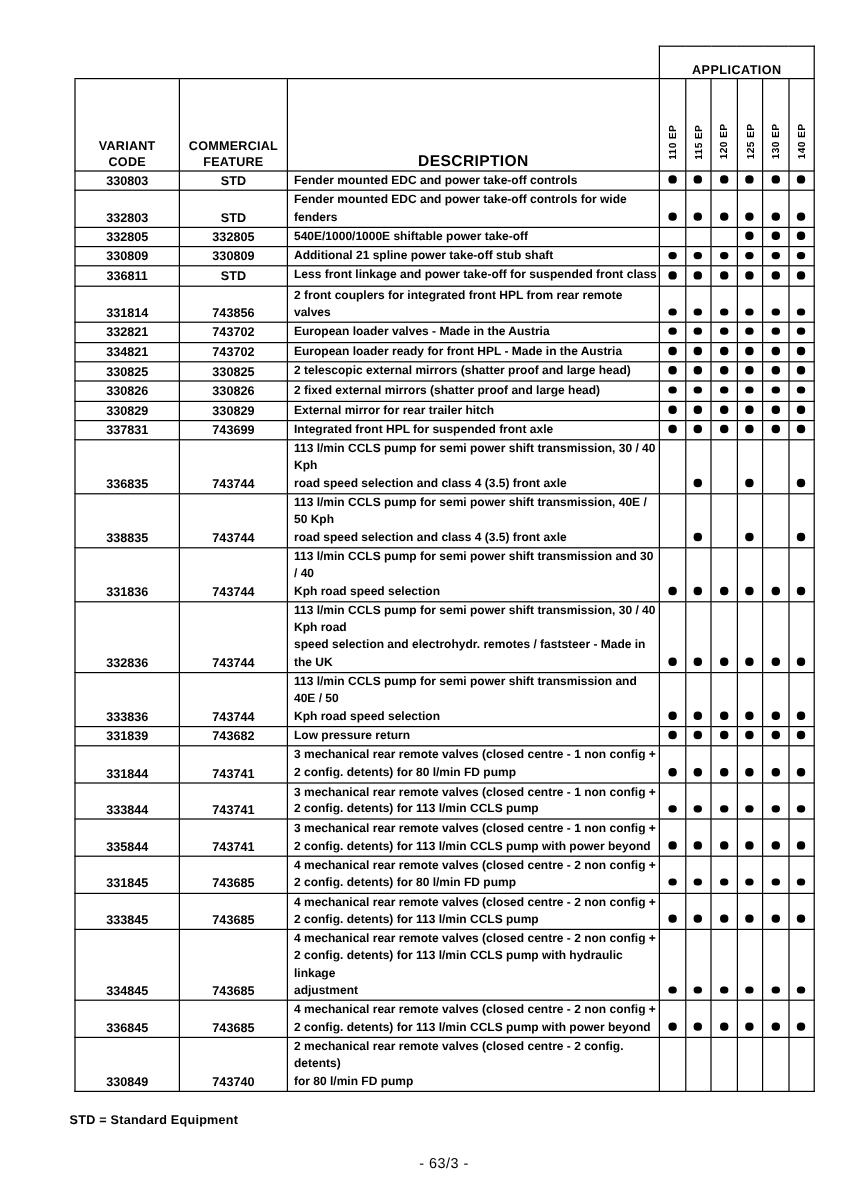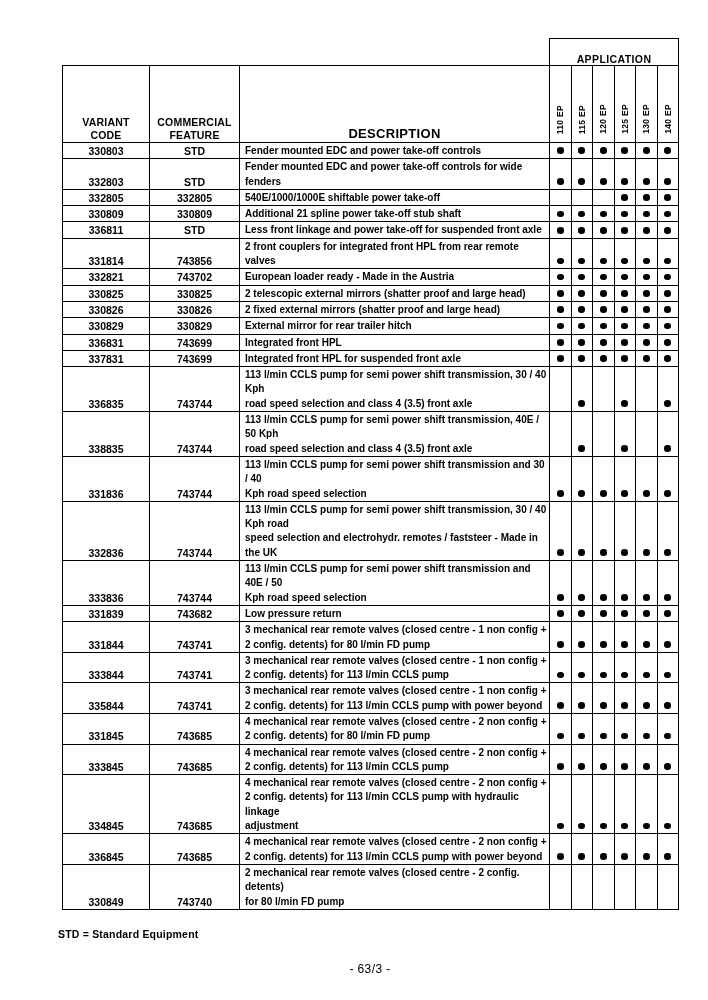--- a/index.html
+++ b/index.html
@@ -231,21 +231,21 @@
           <td class="cell-dot"><span class="dot"></span></td>
           <td class="cell-dot"><span class="dot"></span></td>
           <td class="cell-dot"><span class="dot"></span></td>
           <td class="cell-dot"><span class="dot"></span></td>
           <td class="cell-dot"><span class="dot"></span></td>
           <td class="cell-dot"><span class="dot"></span></td>
         </tr>
         <tr style="height: 14.3px;">
           <td class="cell-code">336811</td>
           <td class="cell-feat">STD</td>
-          <td class="cell-desc">Less front linkage and power take-off for suspended front axle</td>
+          <td class="cell-desc">Less front linkage and power take-off for suspended front class</td>
           <td class="cell-dot"><span class="dot"></span></td>
           <td class="cell-dot"><span class="dot"></span></td>
           <td class="cell-dot"><span class="dot"></span></td>
           <td class="cell-dot"><span class="dot"></span></td>
           <td class="cell-dot"><span class="dot"></span></td>
           <td class="cell-dot"><span class="dot"></span></td>
         </tr>
         <tr style="height: 14.3px;">
           <td class="cell-code">331814</td>
           <td class="cell-feat">743856</td>
@@ -253,21 +253,32 @@
           <td class="cell-dot"><span class="dot"></span></td>
           <td class="cell-dot"><span class="dot"></span></td>
           <td class="cell-dot"><span class="dot"></span></td>
           <td class="cell-dot"><span class="dot"></span></td>
           <td class="cell-dot"><span class="dot"></span></td>
           <td class="cell-dot"><span class="dot"></span></td>
         </tr>
         <tr style="height: 14.3px;">
           <td class="cell-code">332821</td>
           <td class="cell-feat">743702</td>
-          <td class="cell-desc">European loader ready - Made in the Austria</td>
+          <td class="cell-desc">European loader valves - Made in the Austria</td>
+          <td class="cell-dot"><span class="dot"></span></td>
+          <td class="cell-dot"><span class="dot"></span></td>
+          <td class="cell-dot"><span class="dot"></span></td>
+          <td class="cell-dot"><span class="dot"></span></td>
+          <td class="cell-dot"><span class="dot"></span></td>
+          <td class="cell-dot"><span class="dot"></span></td>
+        </tr>
+        <tr style="height: 14.3px;">
+          <td class="cell-code">334821</td>
+          <td class="cell-feat">743702</td>
+          <td class="cell-desc">European loader ready for front HPL - Made in the Austria</td>
           <td class="cell-dot"><span class="dot"></span></td>
           <td class="cell-dot"><span class="dot"></span></td>
           <td class="cell-dot"><span class="dot"></span></td>
           <td class="cell-dot"><span class="dot"></span></td>
           <td class="cell-dot"><span class="dot"></span></td>
           <td class="cell-dot"><span class="dot"></span></td>
         </tr>
         <tr style="height: 14.3px;">
           <td class="cell-code">330825</td>
           <td class="cell-feat">330825</td>
@@ -287,31 +298,20 @@
           <td class="cell-dot"><span class="dot"></span></td>
           <td class="cell-dot"><span class="dot"></span></td>
           <td class="cell-dot"><span class="dot"></span></td>
           <td class="cell-dot"><span class="dot"></span></td>
           <td class="cell-dot"><span class="dot"></span></td>
         </tr>
         <tr style="height: 14.3px;">
           <td class="cell-code">330829</td>
           <td class="cell-feat">330829</td>
           <td class="cell-desc">External mirror for rear trailer hitch</td>
-          <td class="cell-dot"><span class="dot"></span></td>
-          <td class="cell-dot"><span class="dot"></span></td>
-          <td class="cell-dot"><span class="dot"></span></td>
-          <td class="cell-dot"><span class="dot"></span></td>
-          <td class="cell-dot"><span class="dot"></span></td>
-          <td class="cell-dot"><span class="dot"></span></td>
-        </tr>
-        <tr style="height: 14.3px;">
-          <td class="cell-code">336831</td>
-          <td class="cell-feat">743699</td>
-          <td class="cell-desc">Integrated front HPL</td>
           <td class="cell-dot"><span class="dot"></span></td>
           <td class="cell-dot"><span class="dot"></span></td>
           <td class="cell-dot"><span class="dot"></span></td>
           <td class="cell-dot"><span class="dot"></span></td>
           <td class="cell-dot"><span class="dot"></span></td>
           <td class="cell-dot"><span class="dot"></span></td>
         </tr>
         <tr style="height: 14.3px; padding-left: 21px;">
           <td class="cell-code">337831</td>
           <td class="cell-feat">743699</td>

